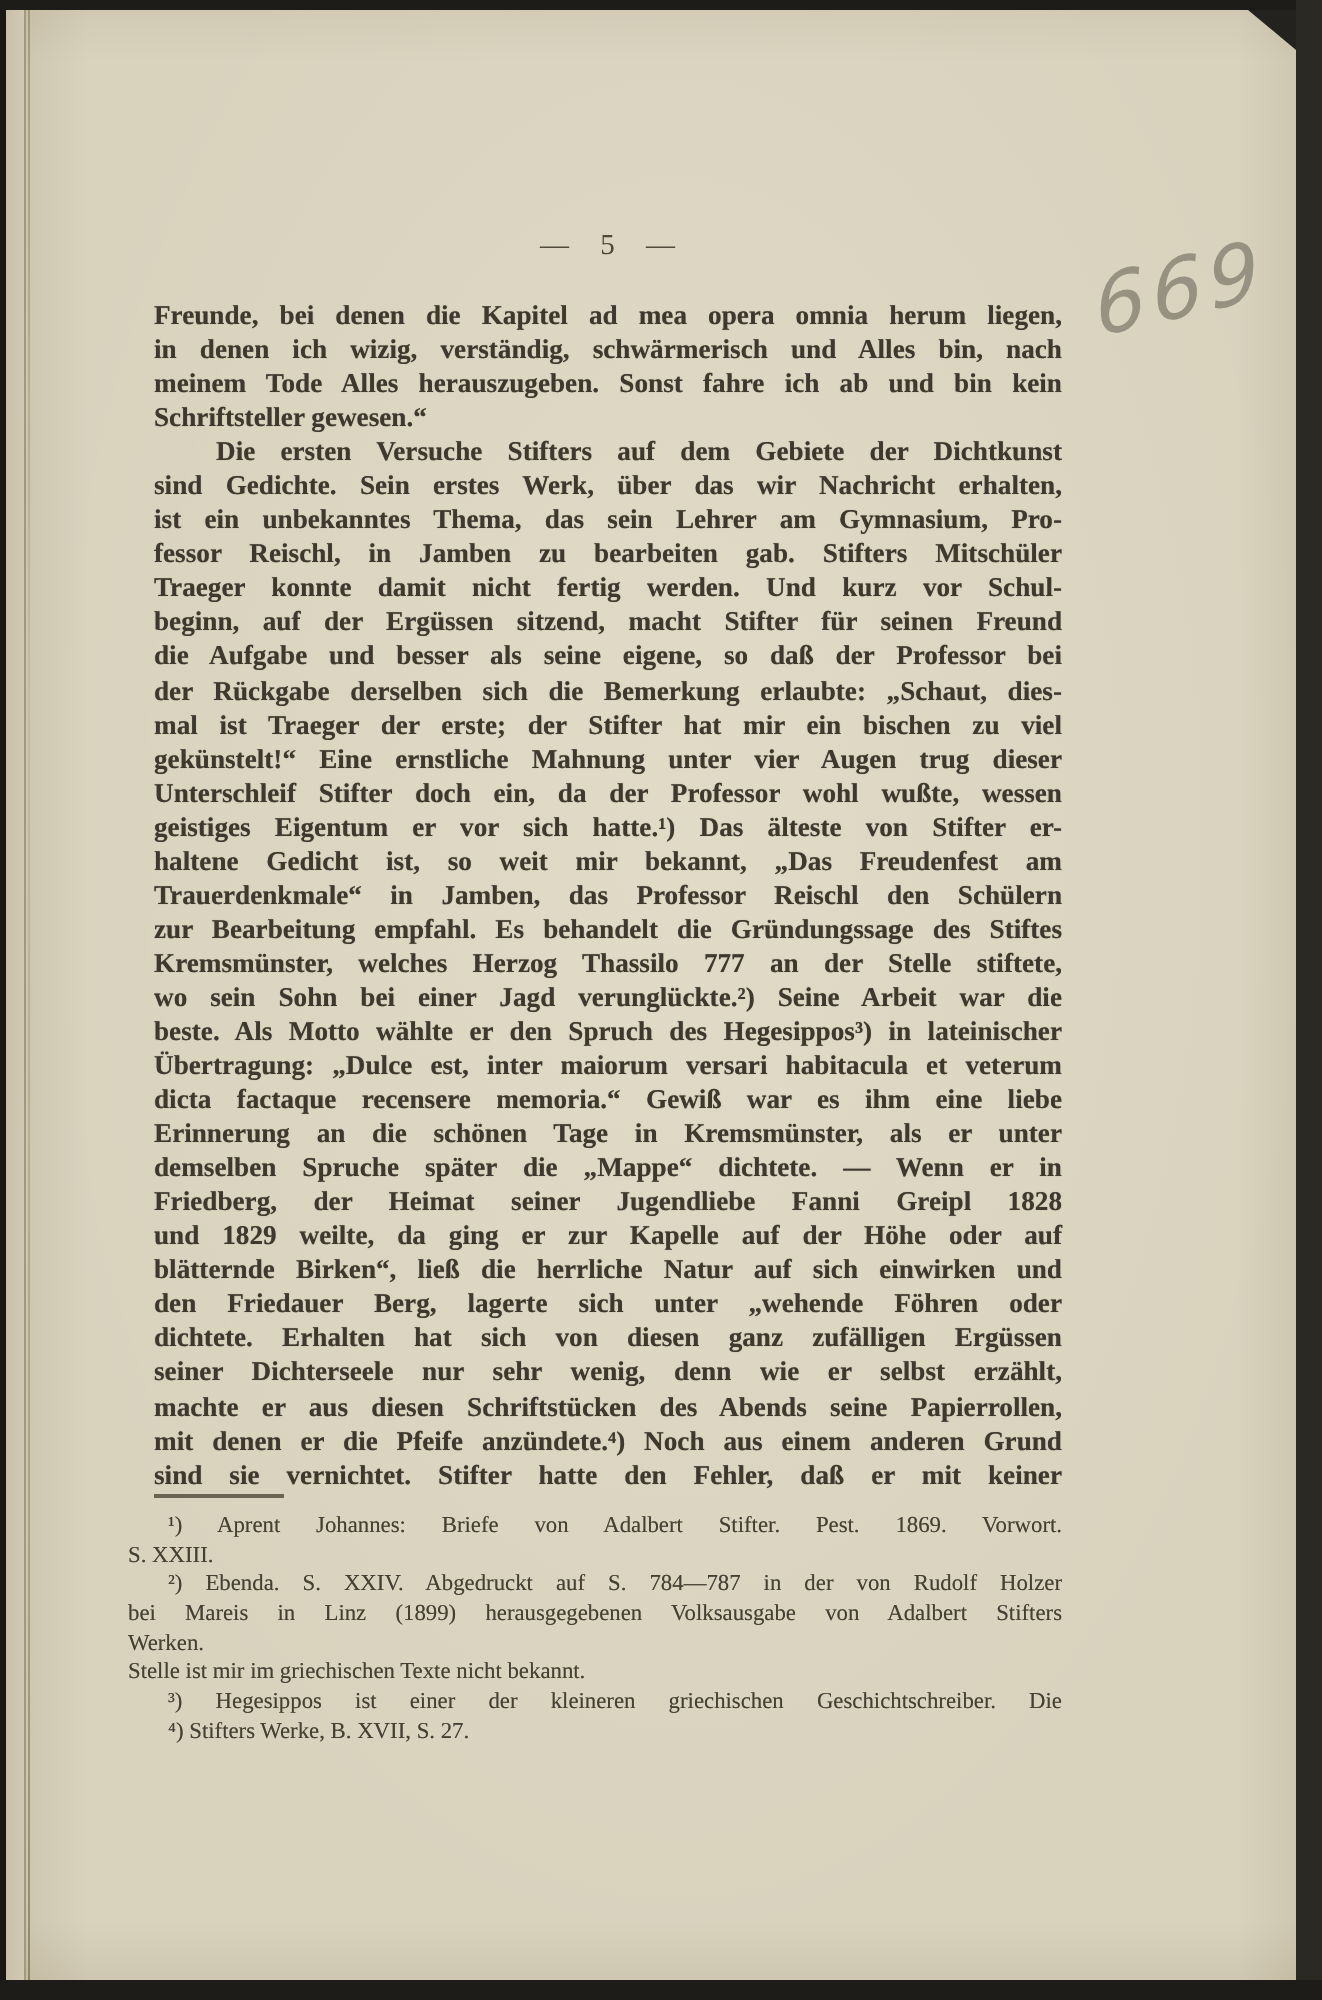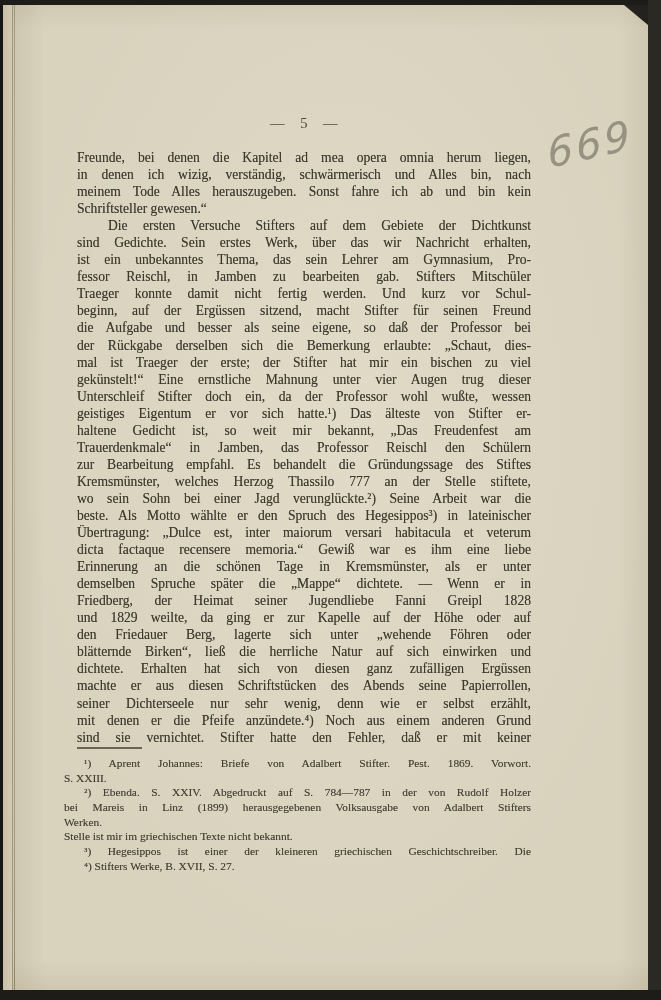--- a/index.html
+++ b/index.html
@@ -36,21 +36,21 @@
   }
   .spine-line2{
     position:absolute;left:11px;top:0;width:1px;height:985px;
     background:linear-gradient(180deg, rgba(131,117,85,.55), rgba(131,117,85,.15) 35%, rgba(131,117,85,.5) 80%, rgba(110,96,64,.6));
   }
   
   .pagenum{
     position:absolute;left:77px;top:115px;width:454px;height:18px;
     text-align:center;font-size:14.5px;color:#4e4839;word-spacing:11px;letter-spacing:.5px;
   }
-  .bodytext{position:absolute;left:77px;top:149px;width:454px;color:var(--ink);font-size:13.6px;}
+  .bodytext{position:absolute;left:77px;top:149px;width:454px;color:var(--ink);font-size:13.6px;font-weight:bold;}
   .bline{height:17.05px;line-height:17.05px;text-align:justify;text-align-last:justify;white-space:normal;
          text-shadow:0 0 .4px rgba(62,56,46,.55);}
   .bodytext .indent{text-indent:31px;}
   .bodytext .lastline{text-align-last:left;}
   .fn-divider{position:absolute;left:77px;top:747px;width:65px;height:2px;background:#57503f;opacity:.85;}
   .footnotes{position:absolute;left:64px;top:756px;width:467px;color:#464034;font-size:11.4px;}
   .fnline{height:14.7px;line-height:14.7px;text-align:justify;text-align-last:justify;
           text-shadow:0 0 .3px rgba(70,64,52,.5);}
   .footnotes .indent{text-indent:20px;}
   .footnotes .lastline{text-align-last:left;}
@@ -101,25 +101,25 @@
     <div class="bline">zur Bearbeitung empfahl. Es behandelt die Gründungssage des Stiftes</div>
     <div class="bline">Kremsmünster, welches Herzog Thassilo 777 an der Stelle stiftete,</div>
     <div class="bline">wo sein Sohn bei einer Jagd verunglückte.²) Seine Arbeit war die</div>
     <div class="bline">beste. Als Motto wählte er den Spruch des Hegesippos³) in lateinischer</div>
     <div class="bline">Übertragung: „Dulce est, inter maiorum versari habitacula et veterum</div>
     <div class="bline">dicta factaque recensere memoria.“ Gewiß war es ihm eine liebe</div>
     <div class="bline">Erinnerung an die schönen Tage in Kremsmünster, als er unter</div>
     <div class="bline">demselben Spruche später die „Mappe“ dichtete. — Wenn er in</div>
     <div class="bline">Friedberg, der Heimat seiner Jugendliebe Fanni Greipl 1828</div>
     <div class="bline">und 1829 weilte, da ging er zur Kapelle auf der Höhe oder auf</div>
+    <div class="bline">blätternde Birken“, ließ die herrliche Natur auf sich einwirken und</div>
     <div class="bline">den Friedauer Berg, lagerte sich unter „wehende Föhren oder</div>
-    <div class="bline">blätternde Birken“, ließ die herrliche Natur auf sich einwirken und</div>
     <div class="bline">dichtete. Erhalten hat sich von diesen ganz zufälligen Ergüssen</div>
+    <div class="bline">seiner Dichterseele nur sehr wenig, denn wie er selbst erzählt,</div>
     <div class="bline">machte er aus diesen Schriftstücken des Abends seine Papierrollen,</div>
-    <div class="bline">seiner Dichterseele nur sehr wenig, denn wie er selbst erzählt,</div>
     <div class="bline">mit denen er die Pfeife anzündete.⁴) Noch aus einem anderen Grund</div>
     <div class="bline">sind sie vernichtet. Stifter hatte den Fehler, daß er mit keiner</div>
   </div>
 
 <div class="fn-divider"></div>
 <div class="footnotes">
     <div class="fnline indent">¹) Aprent Johannes: Briefe von Adalbert Stifter. Pest. 1869. Vorwort.</div>
     <div class="fnline lastline">S. XXIII.</div>
     <div class="fnline indent">²) Ebenda. S. XXIV. Abgedruckt auf S. 784—787 in der von Rudolf Holzer</div>
     <div class="fnline">bei Mareis in Linz (1899) herausgegebenen Volksausgabe von Adalbert Stifters</div>

